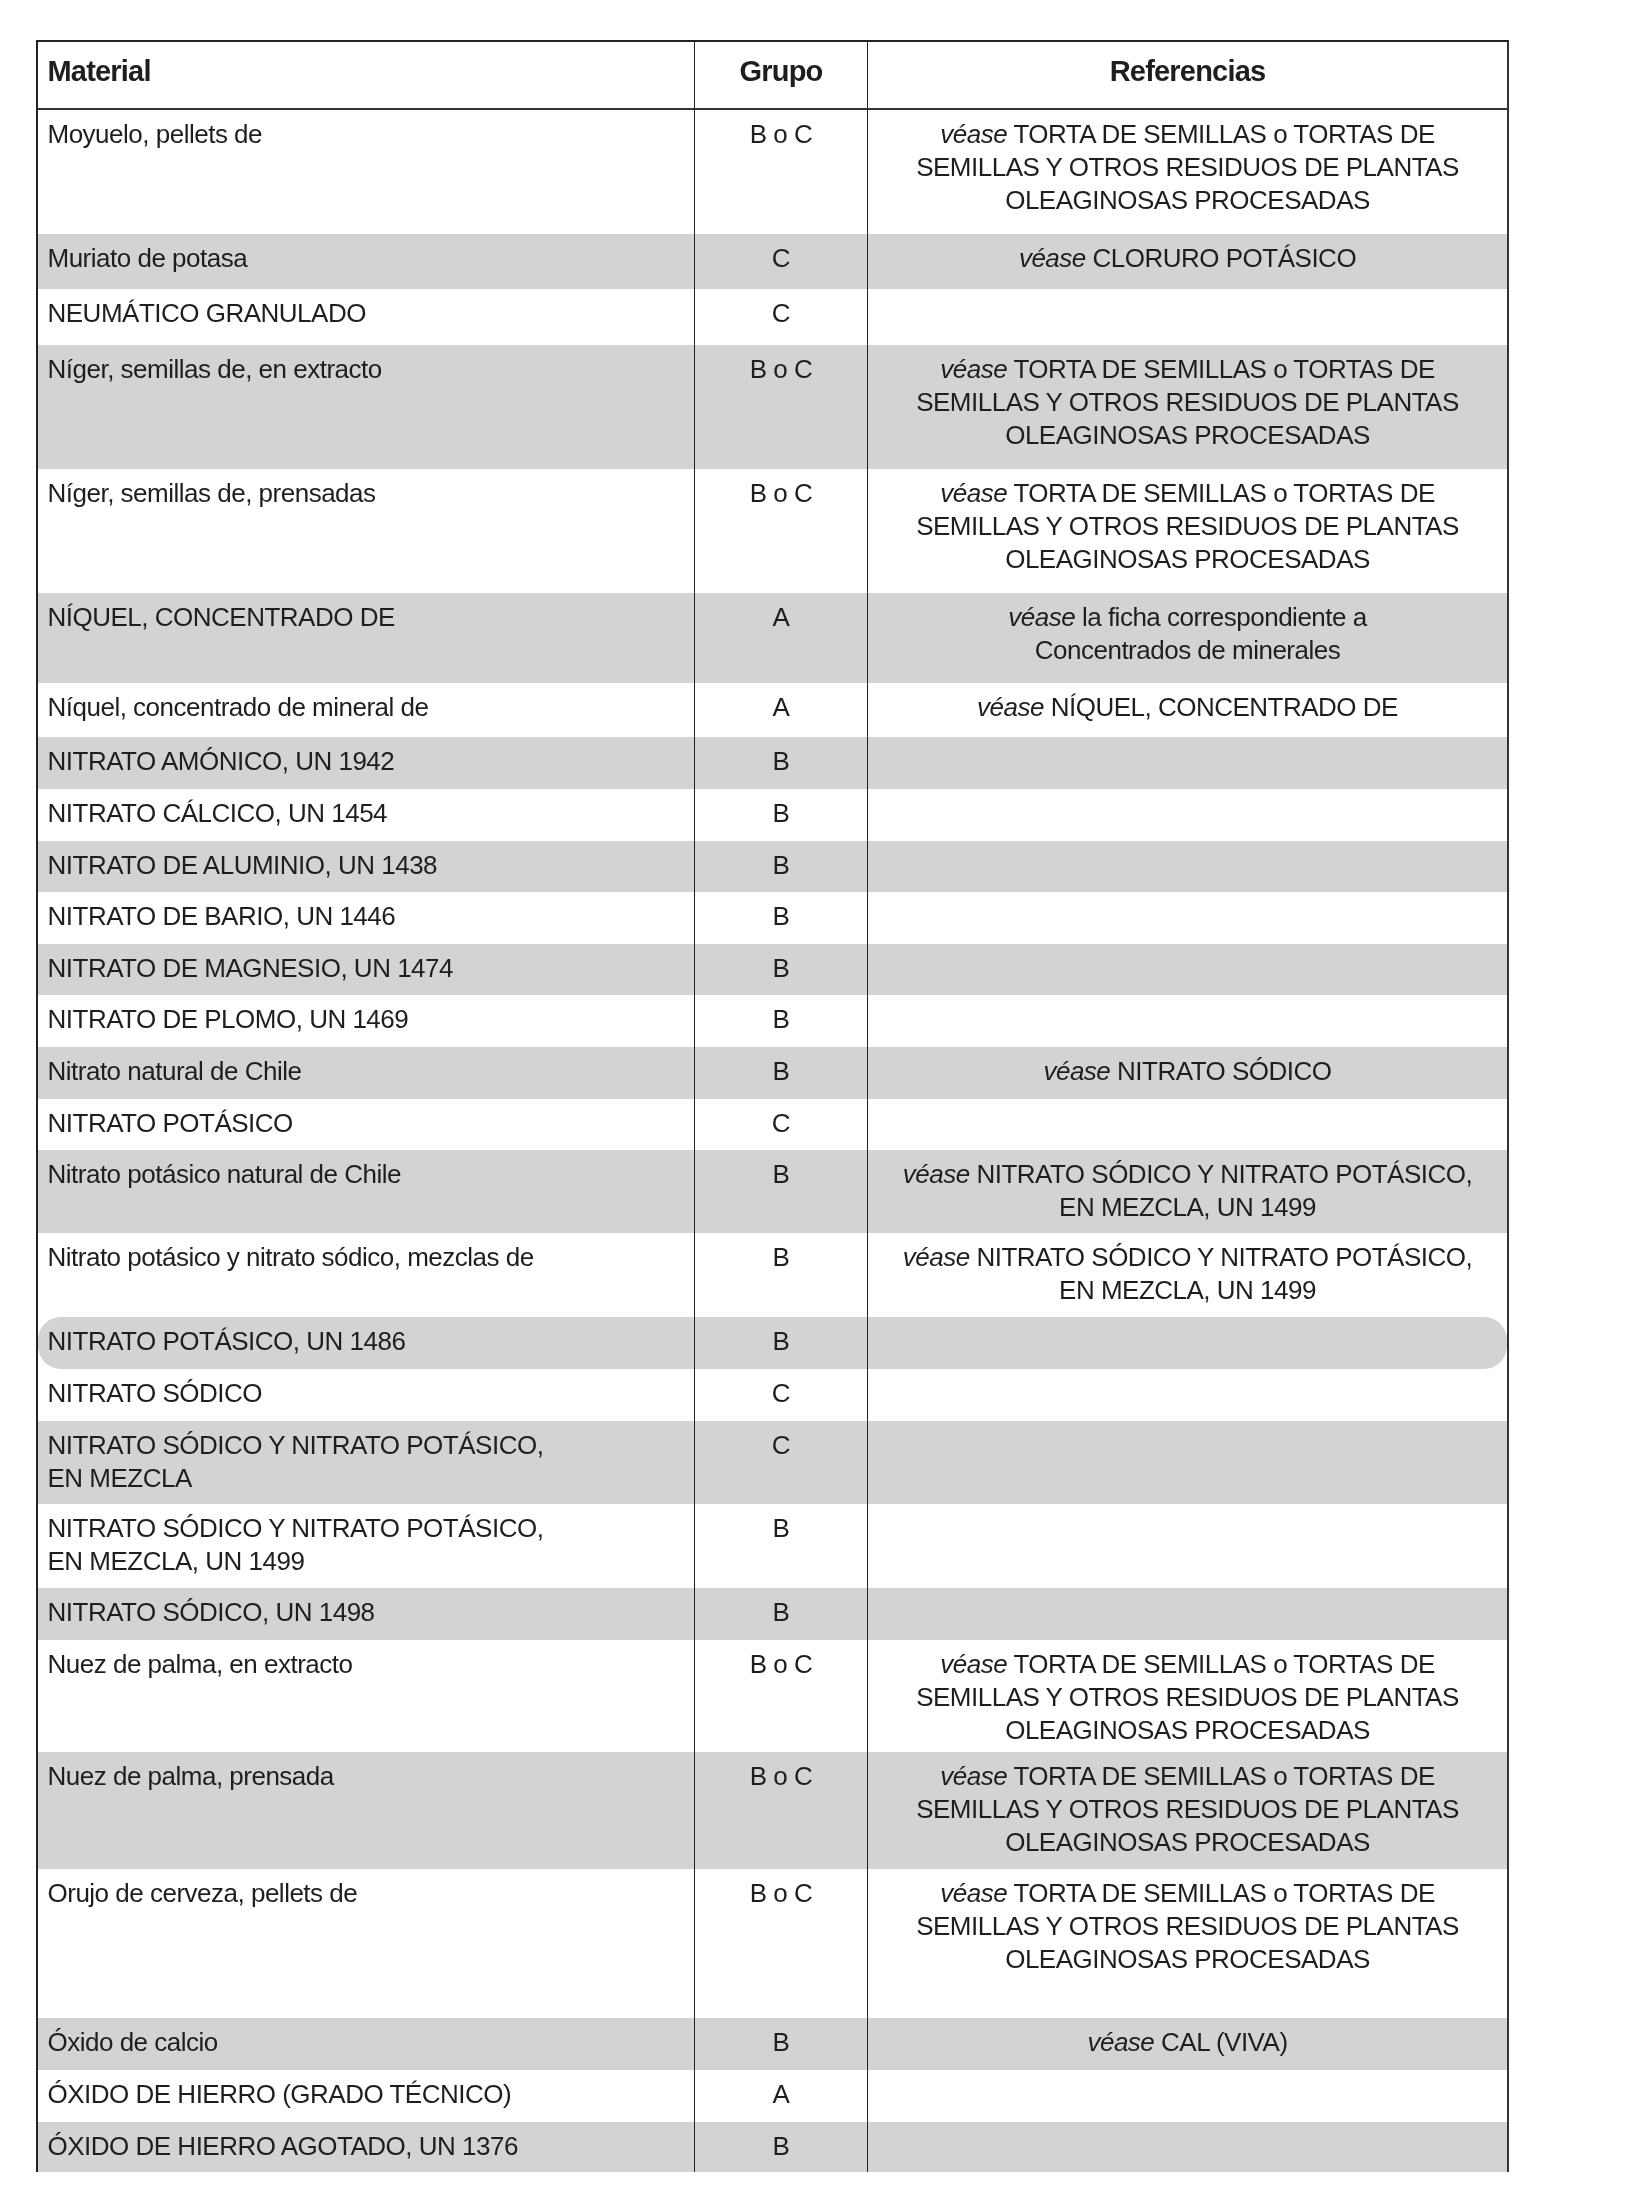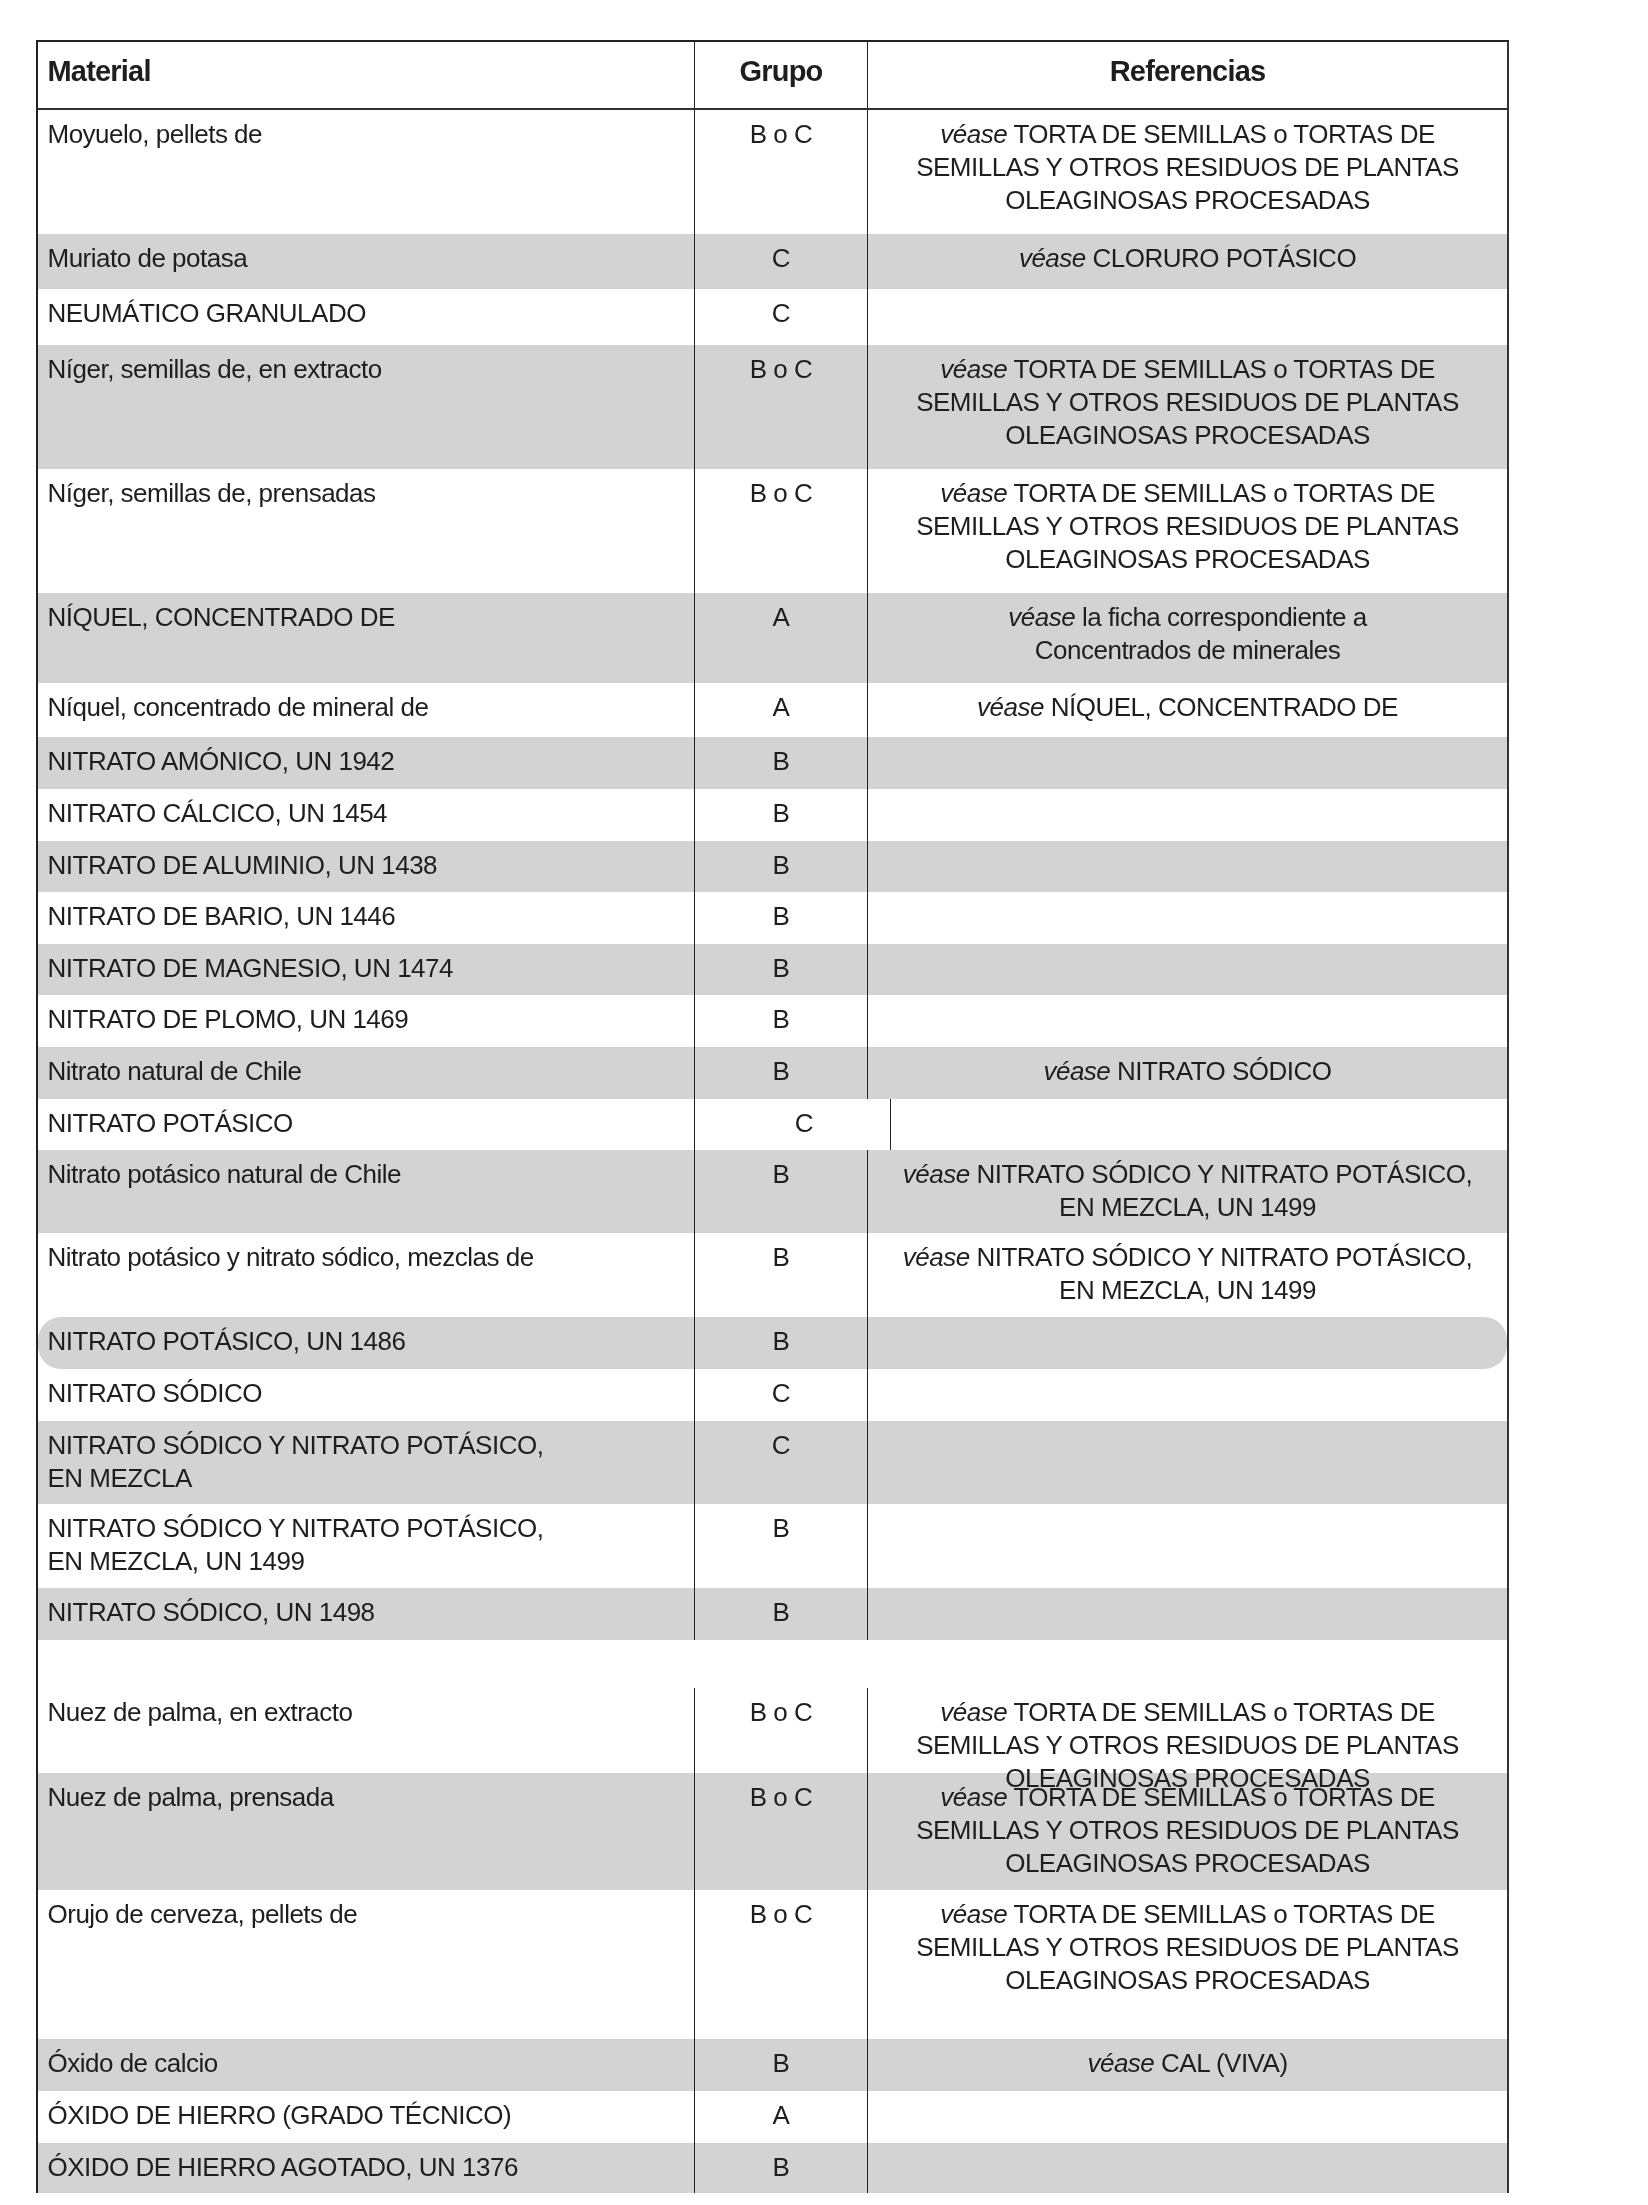--- a/index.html
+++ b/index.html
@@ -140,21 +140,21 @@
       </div>
       <div class="row gray" style="height: 52px;">
         <div class="cell c1">
           <div>Nitrato natural de Chile</div>
         </div>
         <div class="cell c2">B</div>
         <div class="cell c3">
           <div><span class="vease">véase</span> <span>NITRATO SÓDICO</span></div>
         </div>
       </div>
-      <div class="row" style="height: 51px; gap: 23px;">
+      <div class="row" style="height: 51px;">
         <div class="cell c1">
           <div>NITRATO POTÁSICO</div>
         </div>
         <div class="cell c2">C</div>
         <div class="cell c3"></div>
       </div>
       <div class="row gray" style="height: 83px;">
         <div class="cell c1">
           <div>Nitrato potásico natural de Chile</div>
         </div>
@@ -204,21 +204,21 @@
         <div class="cell c2">B</div>
         <div class="cell c3"></div>
       </div>
       <div class="row gray" style="height: 52px;">
         <div class="cell c1">
           <div>NITRATO SÓDICO, UN 1498</div>
         </div>
         <div class="cell c2">B</div>
         <div class="cell c3"></div>
       </div>
-      <div class="row" style="height: 85px; margin-top: 48px;">
+      <div class="row" style="height: 112px;">
         <div class="cell c1">
           <div>Nuez de palma, en extracto</div>
         </div>
         <div class="cell c2">B o C</div>
         <div class="cell c3">
           <div><span class="vease">véase</span> <span>TORTA DE SEMILLAS o TORTAS DE</span></div>
           <div><span>SEMILLAS Y OTROS RESIDUOS DE PLANTAS</span></div>
           <div><span>OLEAGINOSAS PROCESADAS</span></div>
         </div>
       </div>

